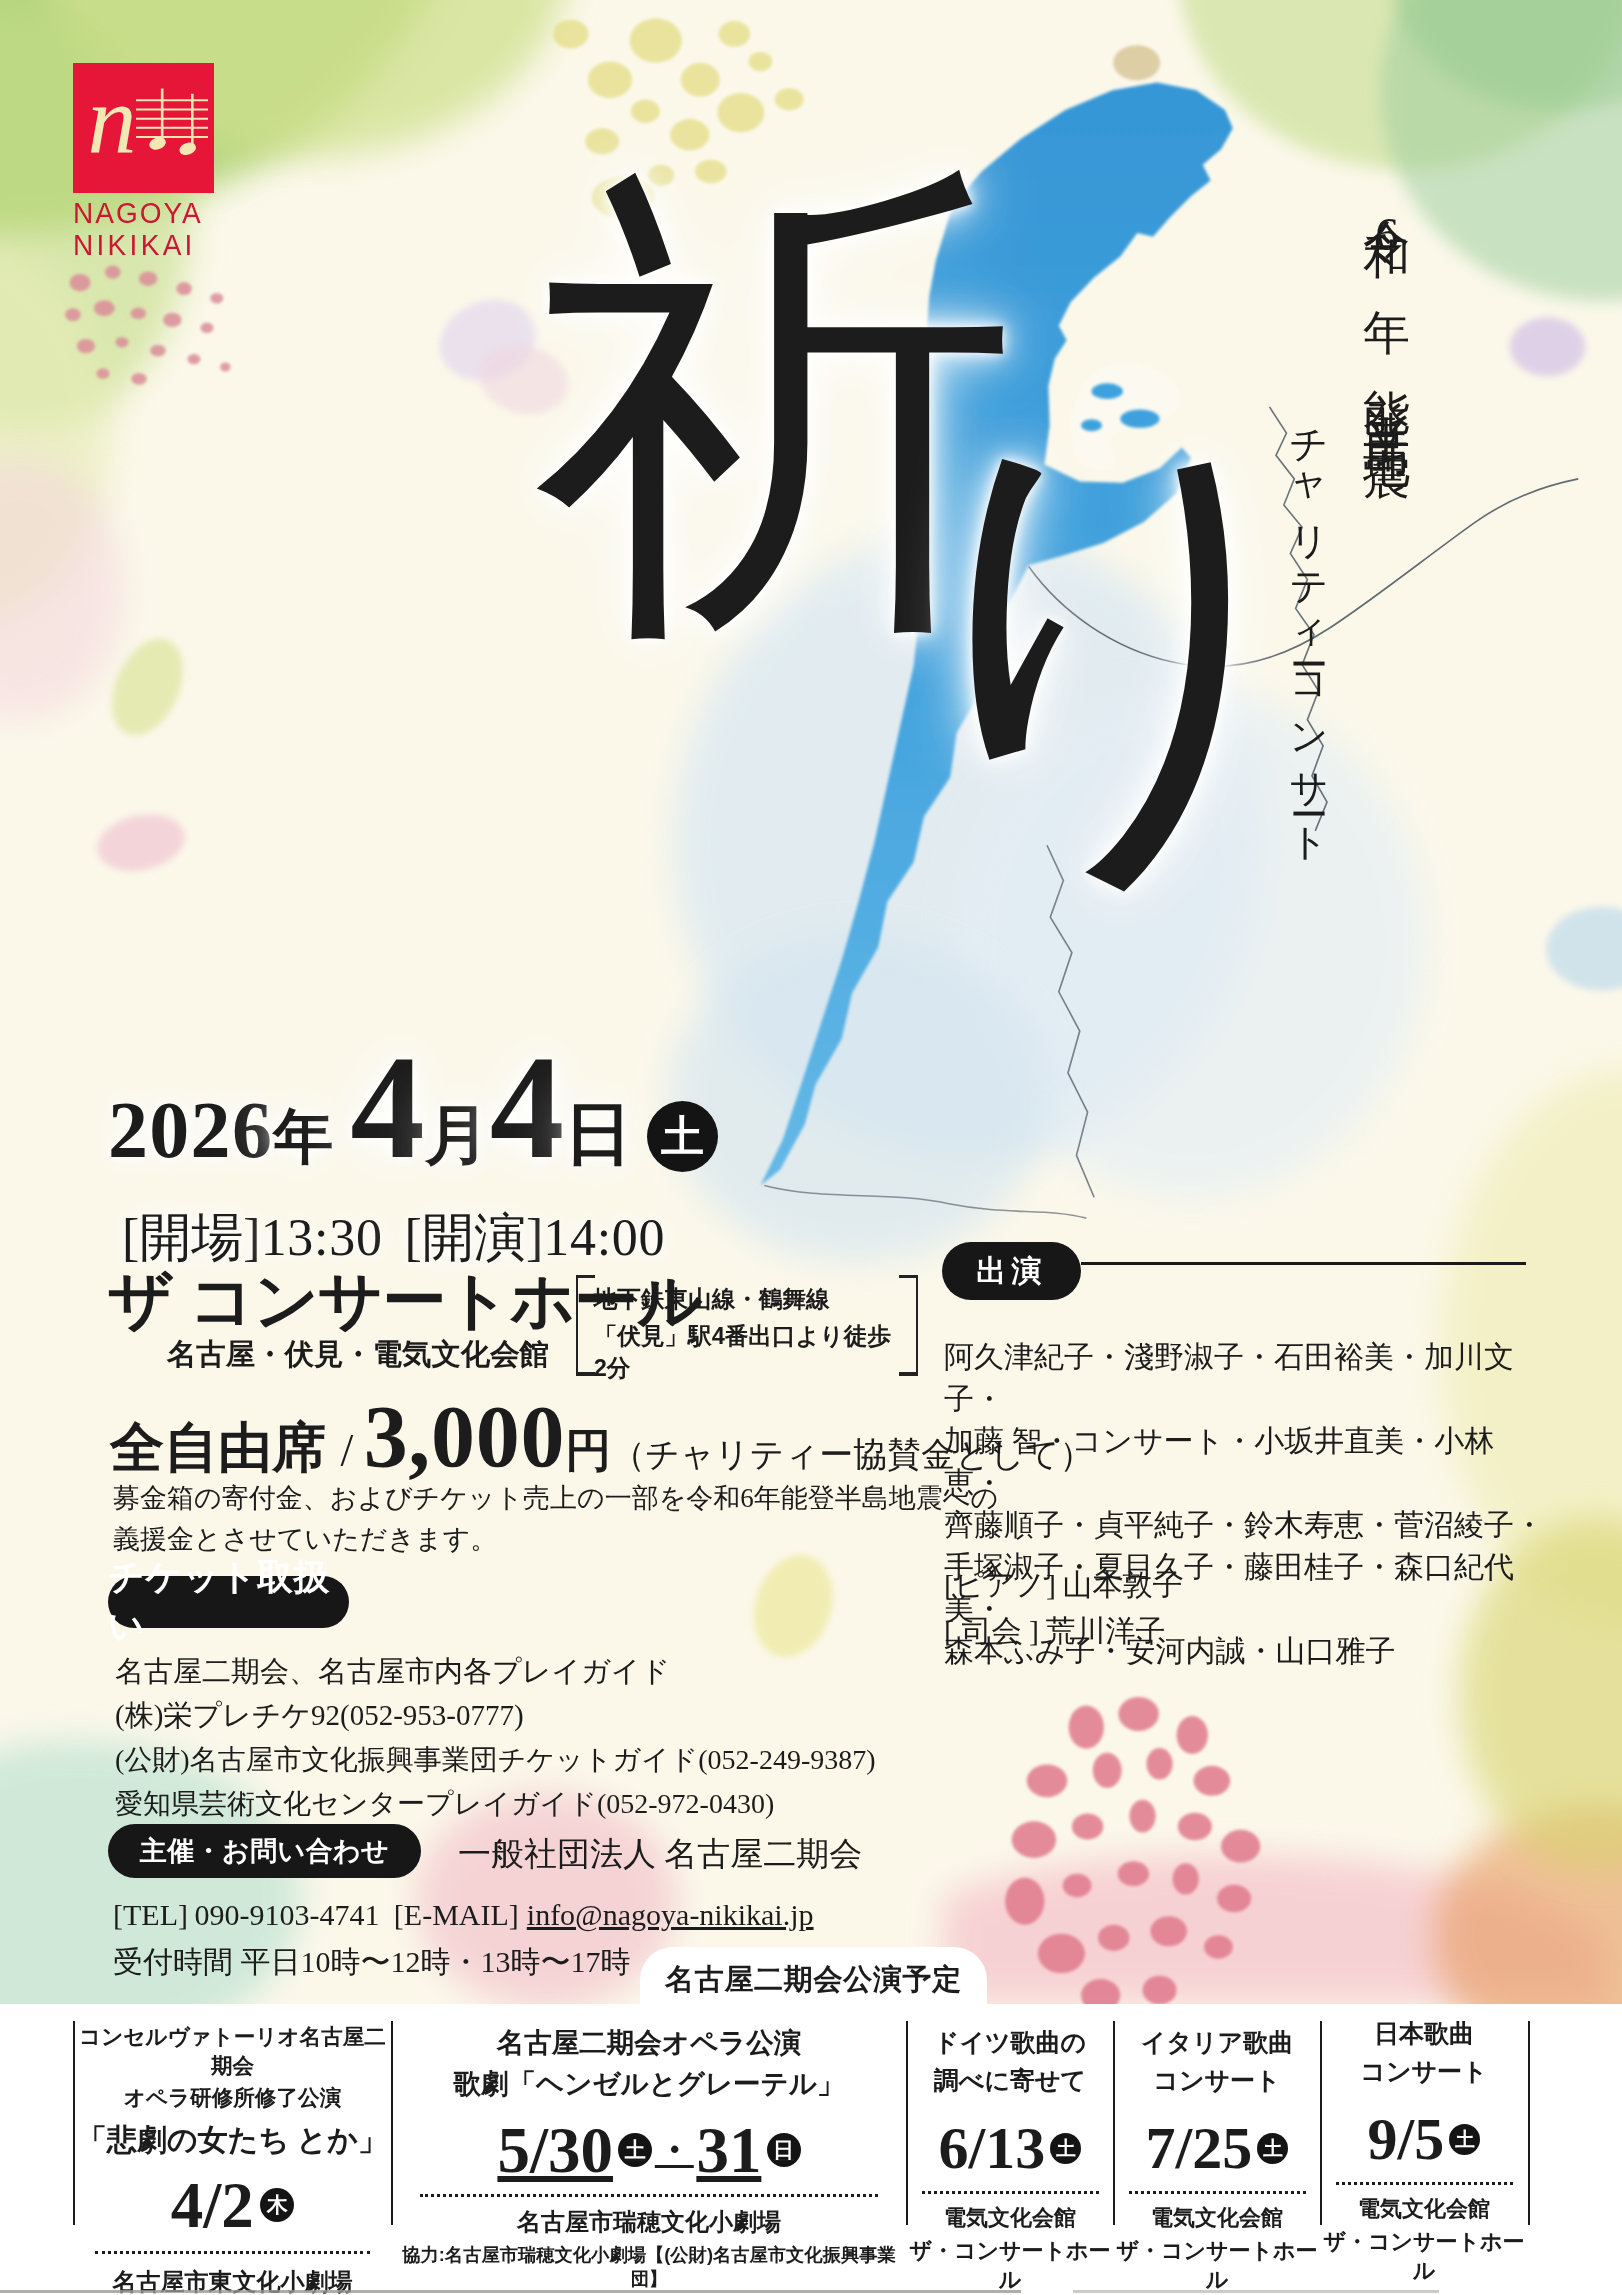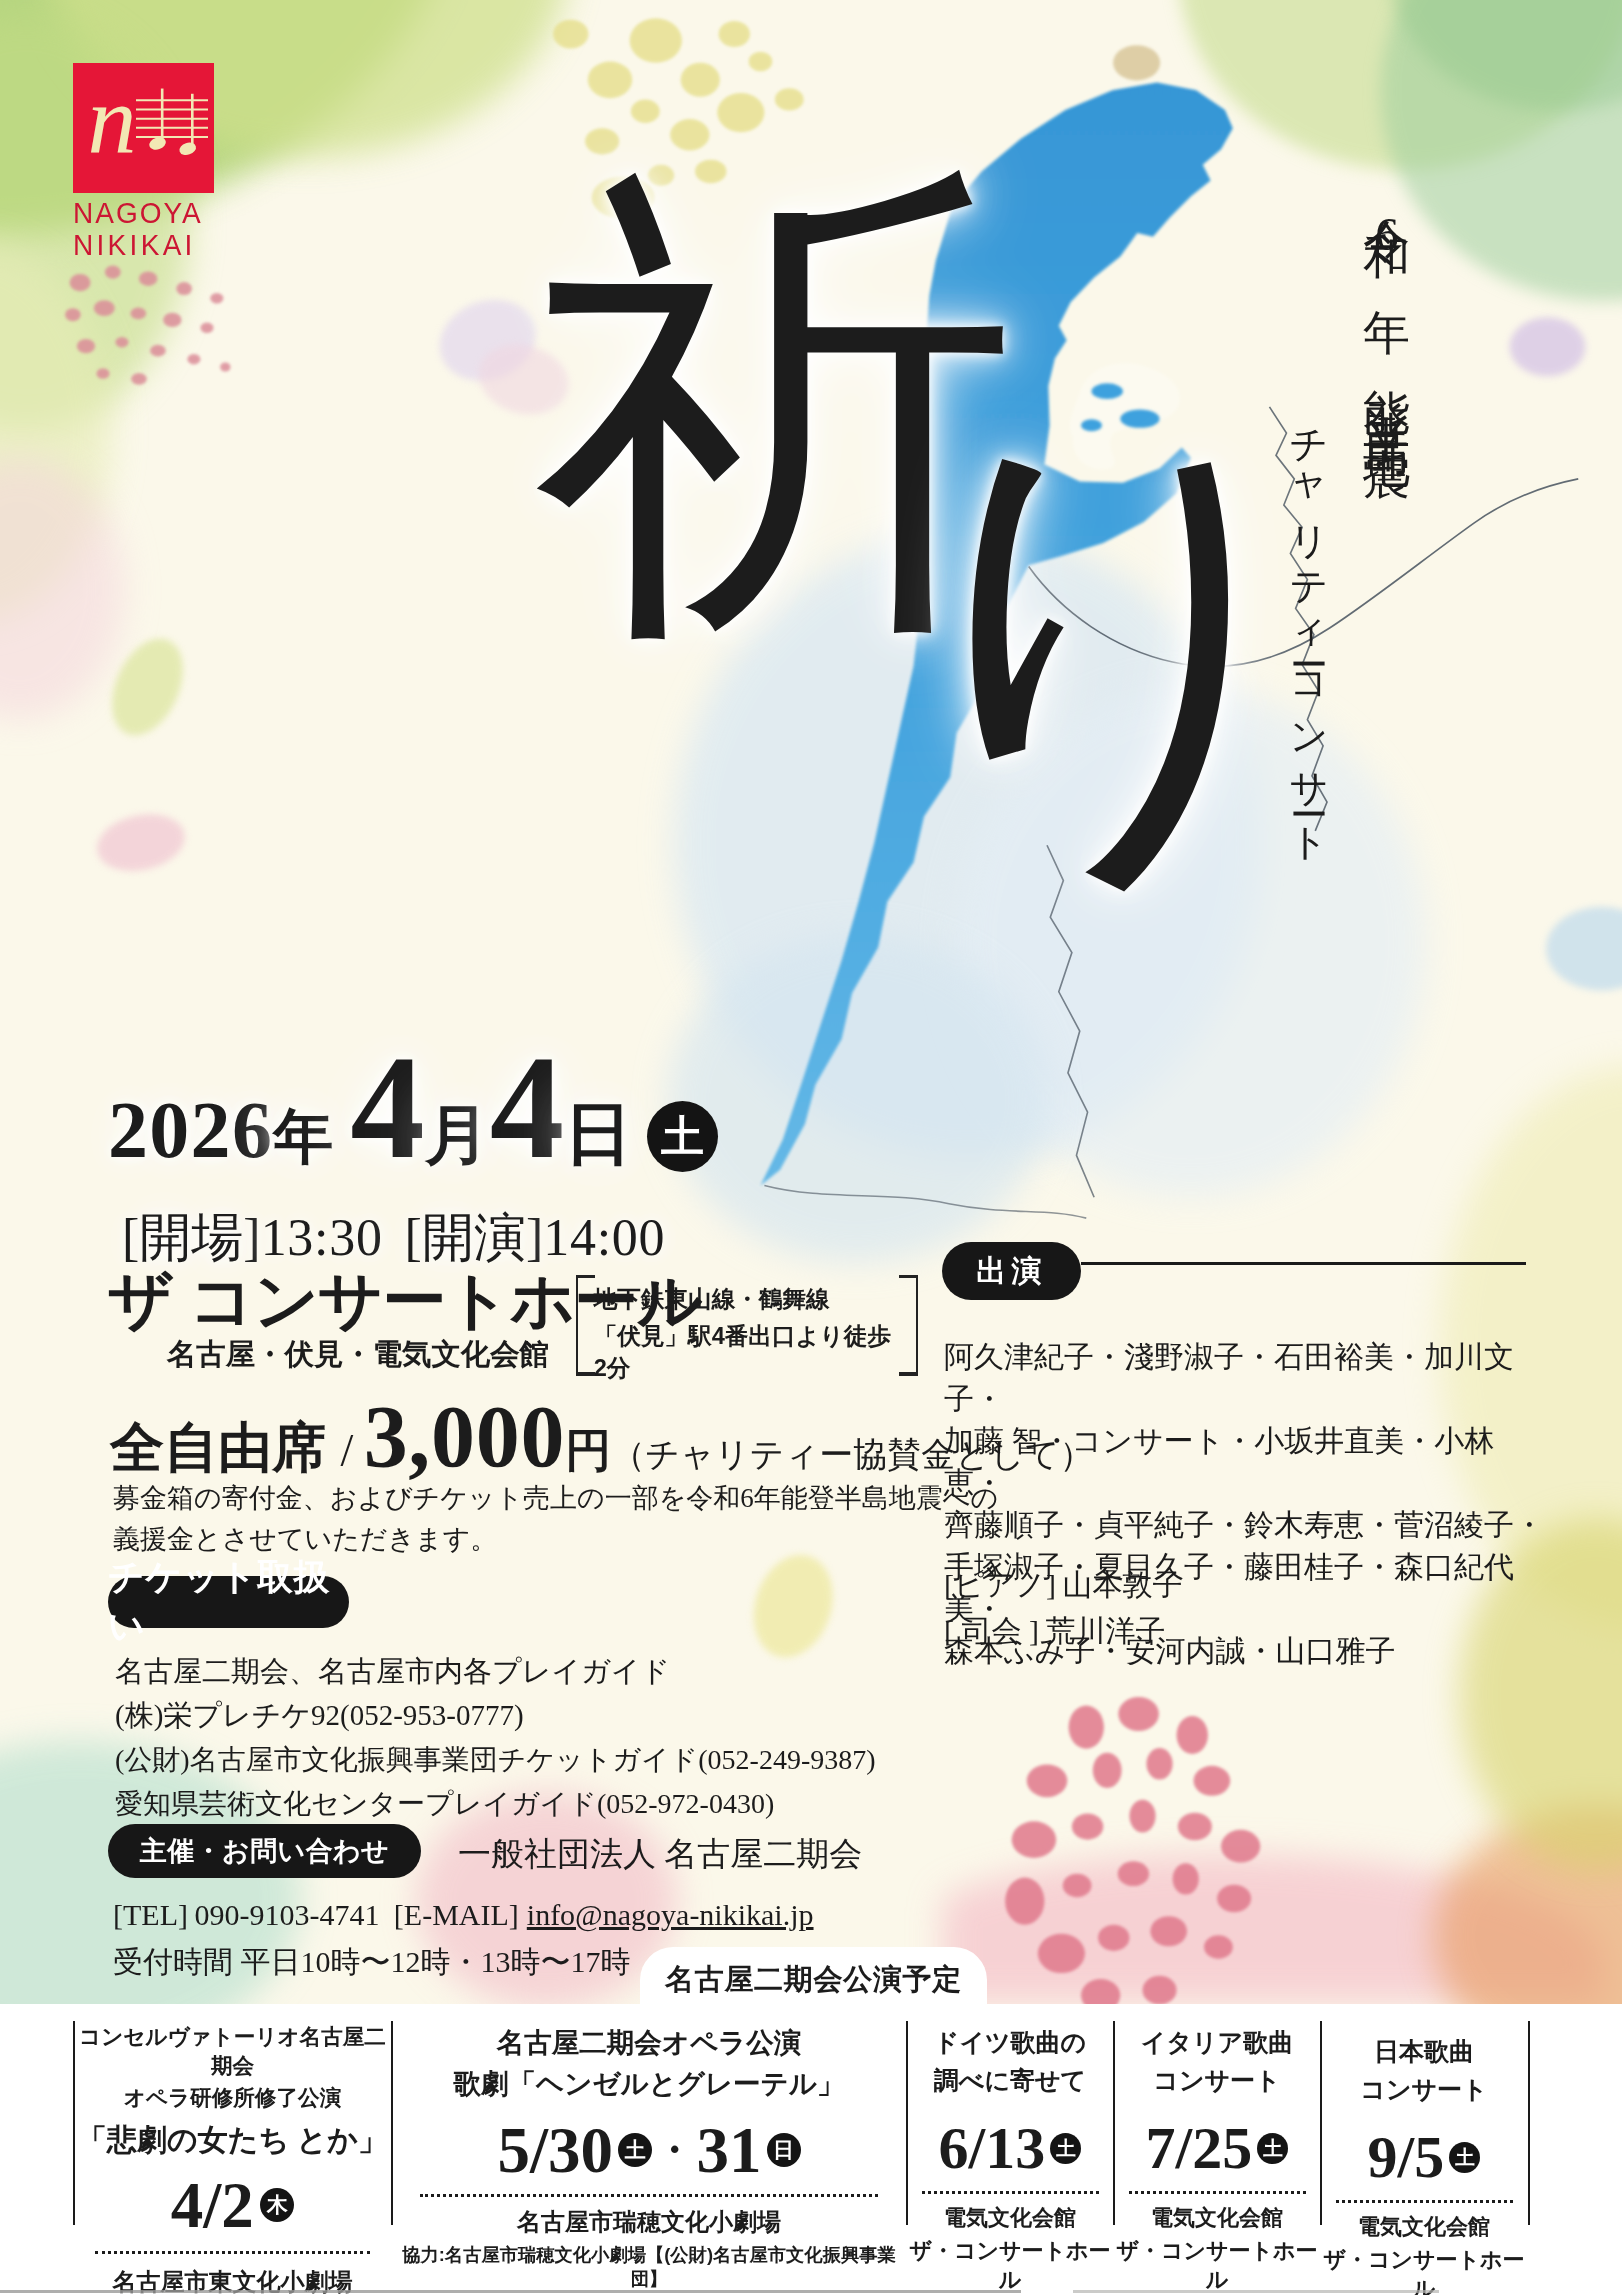--- a/index.html
+++ b/index.html
@@ -314,21 +314,21 @@
           <span style="font-size:21px;">木</span>
         </span>
     </div>
     <div class="dotsep" style="width:275px;margin-top:7.9px;"></div>
     <div class="gothic ink evtitle" style="font-size:24px;margin-top:11.8px;">名古屋市東文化小劇場</div>
   </div>
 
   <div class="evcol" style="left:393px;width:512px;">
     <div class="gothic ink evtitle" style="font-size:27.5px;margin-top:10.5px;">名古屋二期会オペラ公演</div>
     <div class="gothic ink evtitle" style="font-size:27.5px;margin-top:5.2px;">歌劇「ヘンゼルとグレーテル」</div>
-    <div class="evdate ink" style="margin-top:10.5px;">
+    <div class="evdate ink" style="margin-top:10.5px;text-decoration:underline;">
       <span style="font-size:65px;">5/30</span>
       <span class="wd gothic" style="width:34px;height:34px;margin-left:5.2px;">
           <span style="font-size:21px;">土</span>
         </span>
       <span class="mincho ink" style="font-size:39px;font-weight:700;margin:0 2.6px;">・</span>
       <span style="font-size:65px;">31</span>
       <span class="wd gothic" style="width:34px;height:34px;margin-left:5.2px;">
           <span style="font-size:21px;">日</span>
         </span>
     </div>
@@ -359,21 +359,21 @@
       <span class="wd gothic" style="width:31px;height:31px;margin-left:5.2px;">
           <span style="font-size:19.6px;">土</span>
         </span>
     </div>
     <div class="dotsep" style="width:177px;margin-top:7.9px;"></div>
     <div class="gothic ink evtitle" style="font-size:22px;margin-top:9.2px;">電気文化会館</div>
     <div class="gothic ink evtitle" style="font-size:22px;margin-top:3.9px;">ザ・コンサートホール</div>
   </div>
 
   <div class="evcol" style="left:1322px;width:204px;">
-    <div class="gothic ink evtitle" style="font-size:25px;margin-top:21px;">日本歌曲</div>
+    <div class="gothic ink evtitle" style="font-size:25px;margin-top:3px;">日本歌曲</div>
     <div class="gothic ink evtitle" style="font-size:25px;margin-top:5.2px;">コンサート</div>
     <div class="evdate ink" style="margin-top:17px;">
       <span style="font-size:60px;">9/5</span>
       <span class="wd gothic" style="width:31px;height:31px;margin-left:5.2px;">
           <span style="font-size:19.6px;">土</span>
         </span>
     </div>
     <div class="dotsep" style="width:177px;margin-top:7.9px;"></div>
     <div class="gothic ink evtitle" style="font-size:22px;margin-top:9.2px;">電気文化会館</div>
     <div class="gothic ink evtitle" style="font-size:22px;margin-top:3.9px;">ザ・コンサートホール</div>

